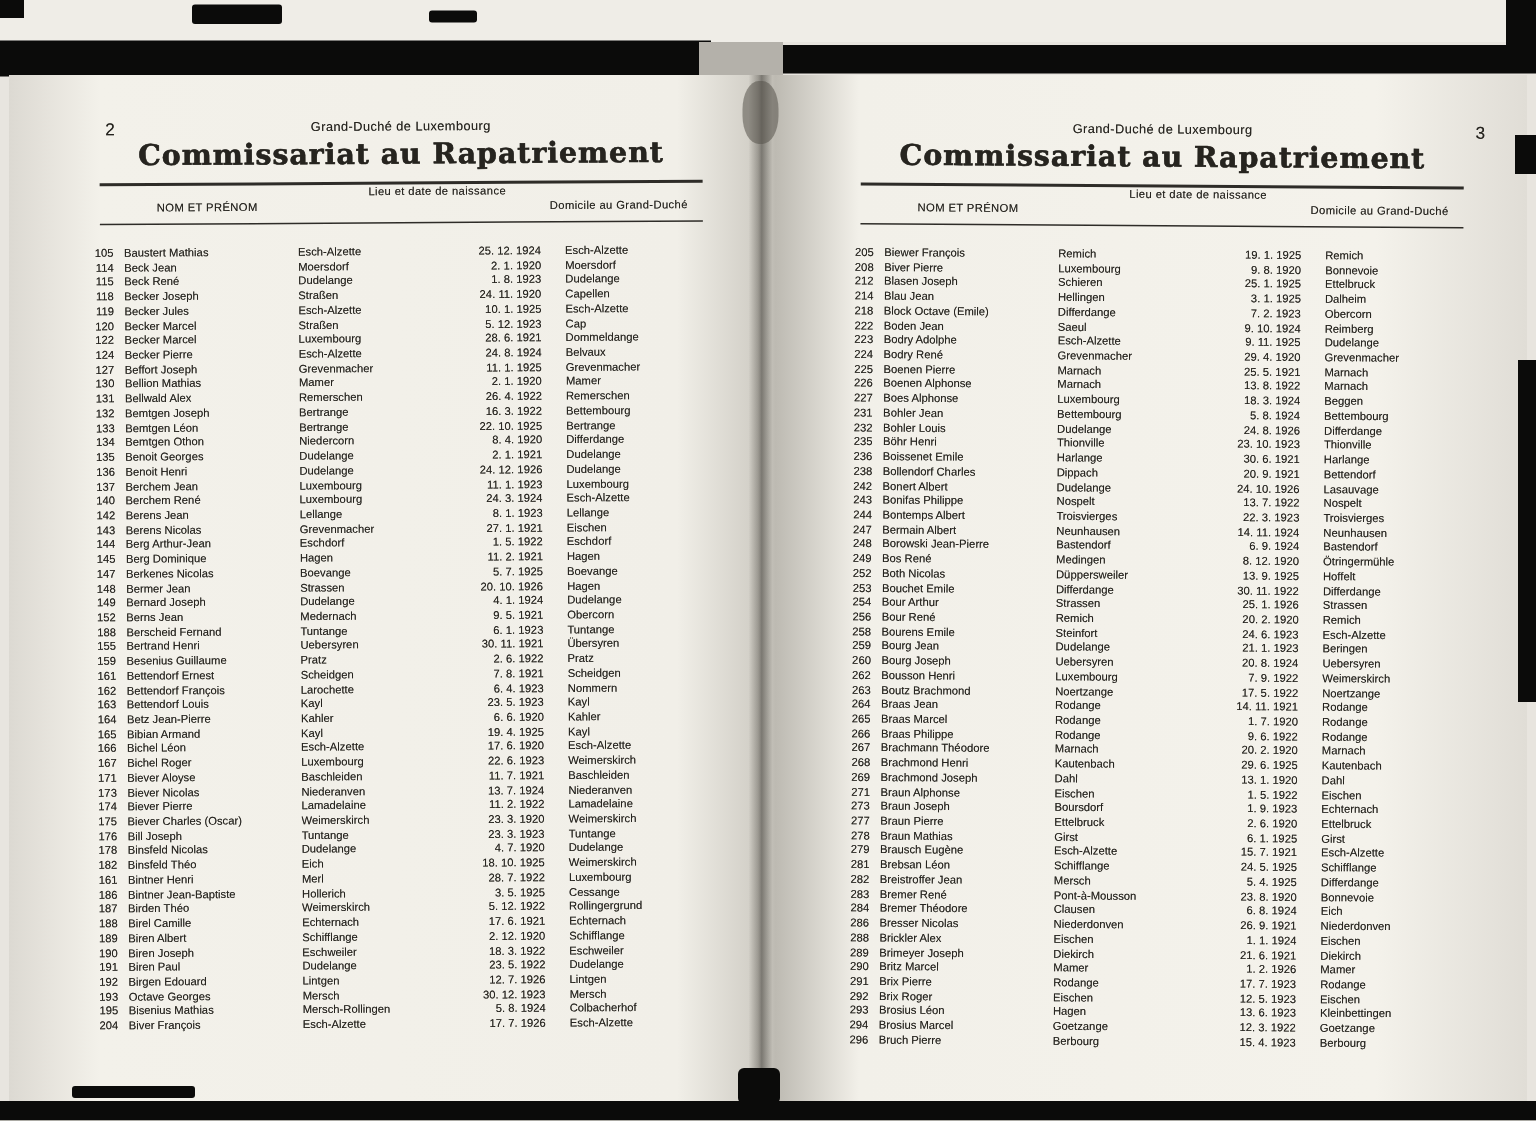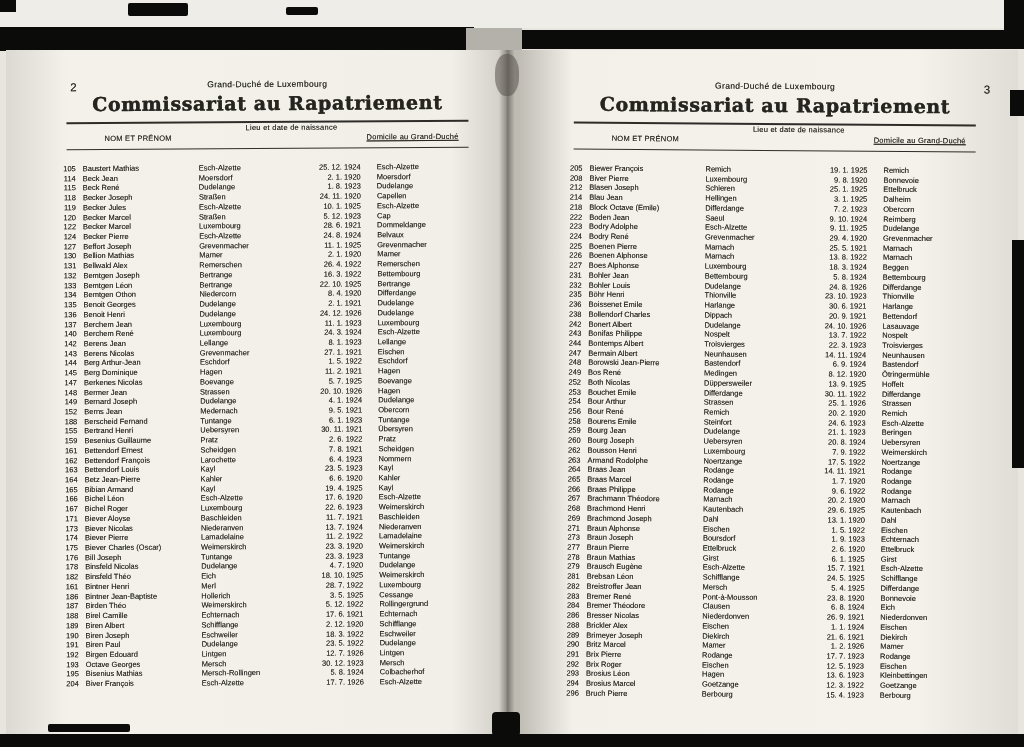--- a/index.html
+++ b/index.html
@@ -35,21 +35,21 @@
   .page-left .page-num{left:16px;}
   .page-right .page-num{right:-2px;}
   .pub-line{text-align:center;font-size:8.5px;letter-spacing:.3px;padding-top:9px;}
   .title{text-align:center;font-family:"DejaVu Serif",serif;font-weight:bold;font-size:19px;
     letter-spacing:.6px;margin-top:3px;-webkit-text-stroke:.35px #26241f;}
   .rule-thick{height:2px;background:#2e2c28;margin:7px 12px 0 12px;}
   .colheads{position:relative;height:25px;margin:0 12px;border-bottom:1.3px solid #2e2c28;
     font-size:7.5px;letter-spacing:.25px;}
   .h-name{position:absolute;left:26px;top:10px;margin-left:12px;}
   .h-birth{position:absolute;left:225px;top:0;transform:translateX(-50%);}
-  .h-dom{position:absolute;left:300px;top:10px;text-decoration:underline;}
+  .h-dom{position:absolute;left:300px;top:10px;}
   .tbody{margin-top:14px;}
   .trow{display:grid;grid-template-columns:26px 118px 100px 62px 1fr;line-height:9.72px;white-space:nowrap;}
   .cell{overflow:hidden;}
   .c-num{text-align:right;padding-right:5px;}
   .c-name{padding-left:2px;}
   .c-date{text-align:right;}
   .c-dom{padding-left:16px;}
 </style>
 </head>
 <body>
@@ -677,21 +677,21 @@
         </div>
         <div class="trow">
           <span class="cell c-num">262</span>
           <span class="cell c-name">Bousson Henri</span>
           <span class="cell c-place">Luxembourg</span>
           <span class="cell c-date">7. 9. 1922</span>
           <span class="cell c-dom">Weimerskirch</span>
         </div>
         <div class="trow">
           <span class="cell c-num">263</span>
-          <span class="cell c-name">Armand Rodolphe</span>
+          <span class="cell c-name">Boutz Brachmond</span>
           <span class="cell c-place">Noertzange</span>
           <span class="cell c-date">17. 5. 1922</span>
           <span class="cell c-dom">Noertzange</span>
         </div>
         <div class="trow">
           <span class="cell c-num">264</span>
           <span class="cell c-name">Braas Jean</span>
           <span class="cell c-place">Rodange</span>
           <span class="cell c-date">14. 11. 1921</span>
           <span class="cell c-dom">Rodange</span>

